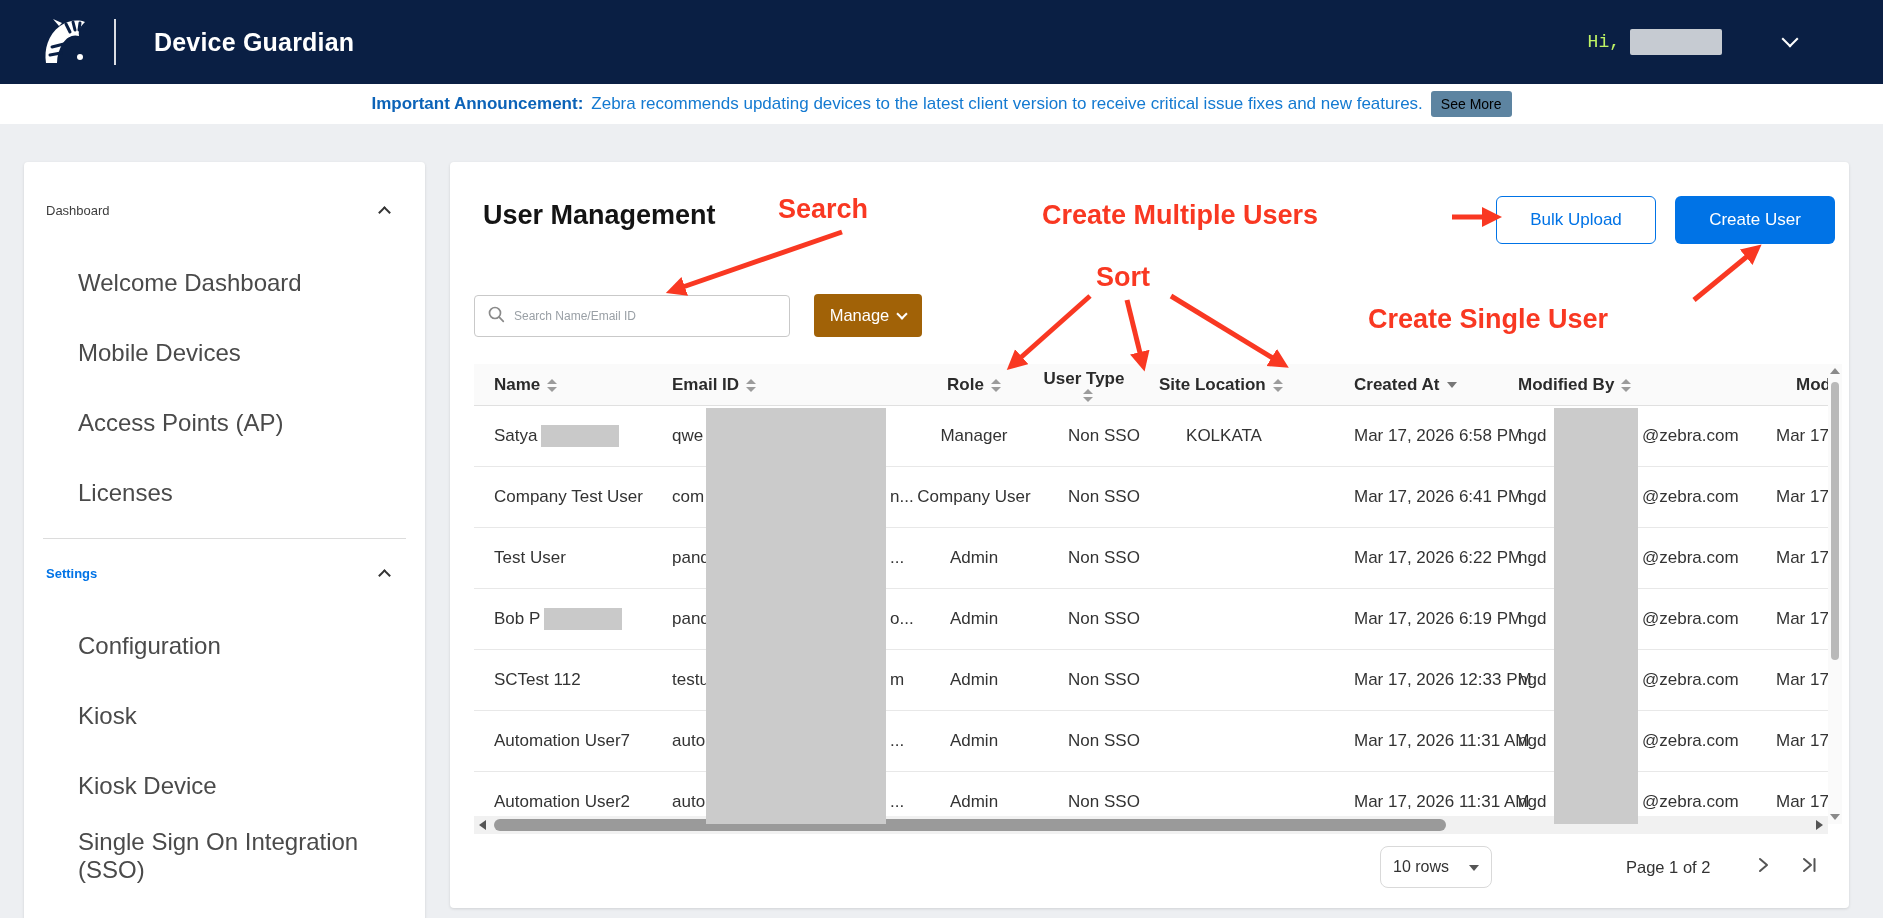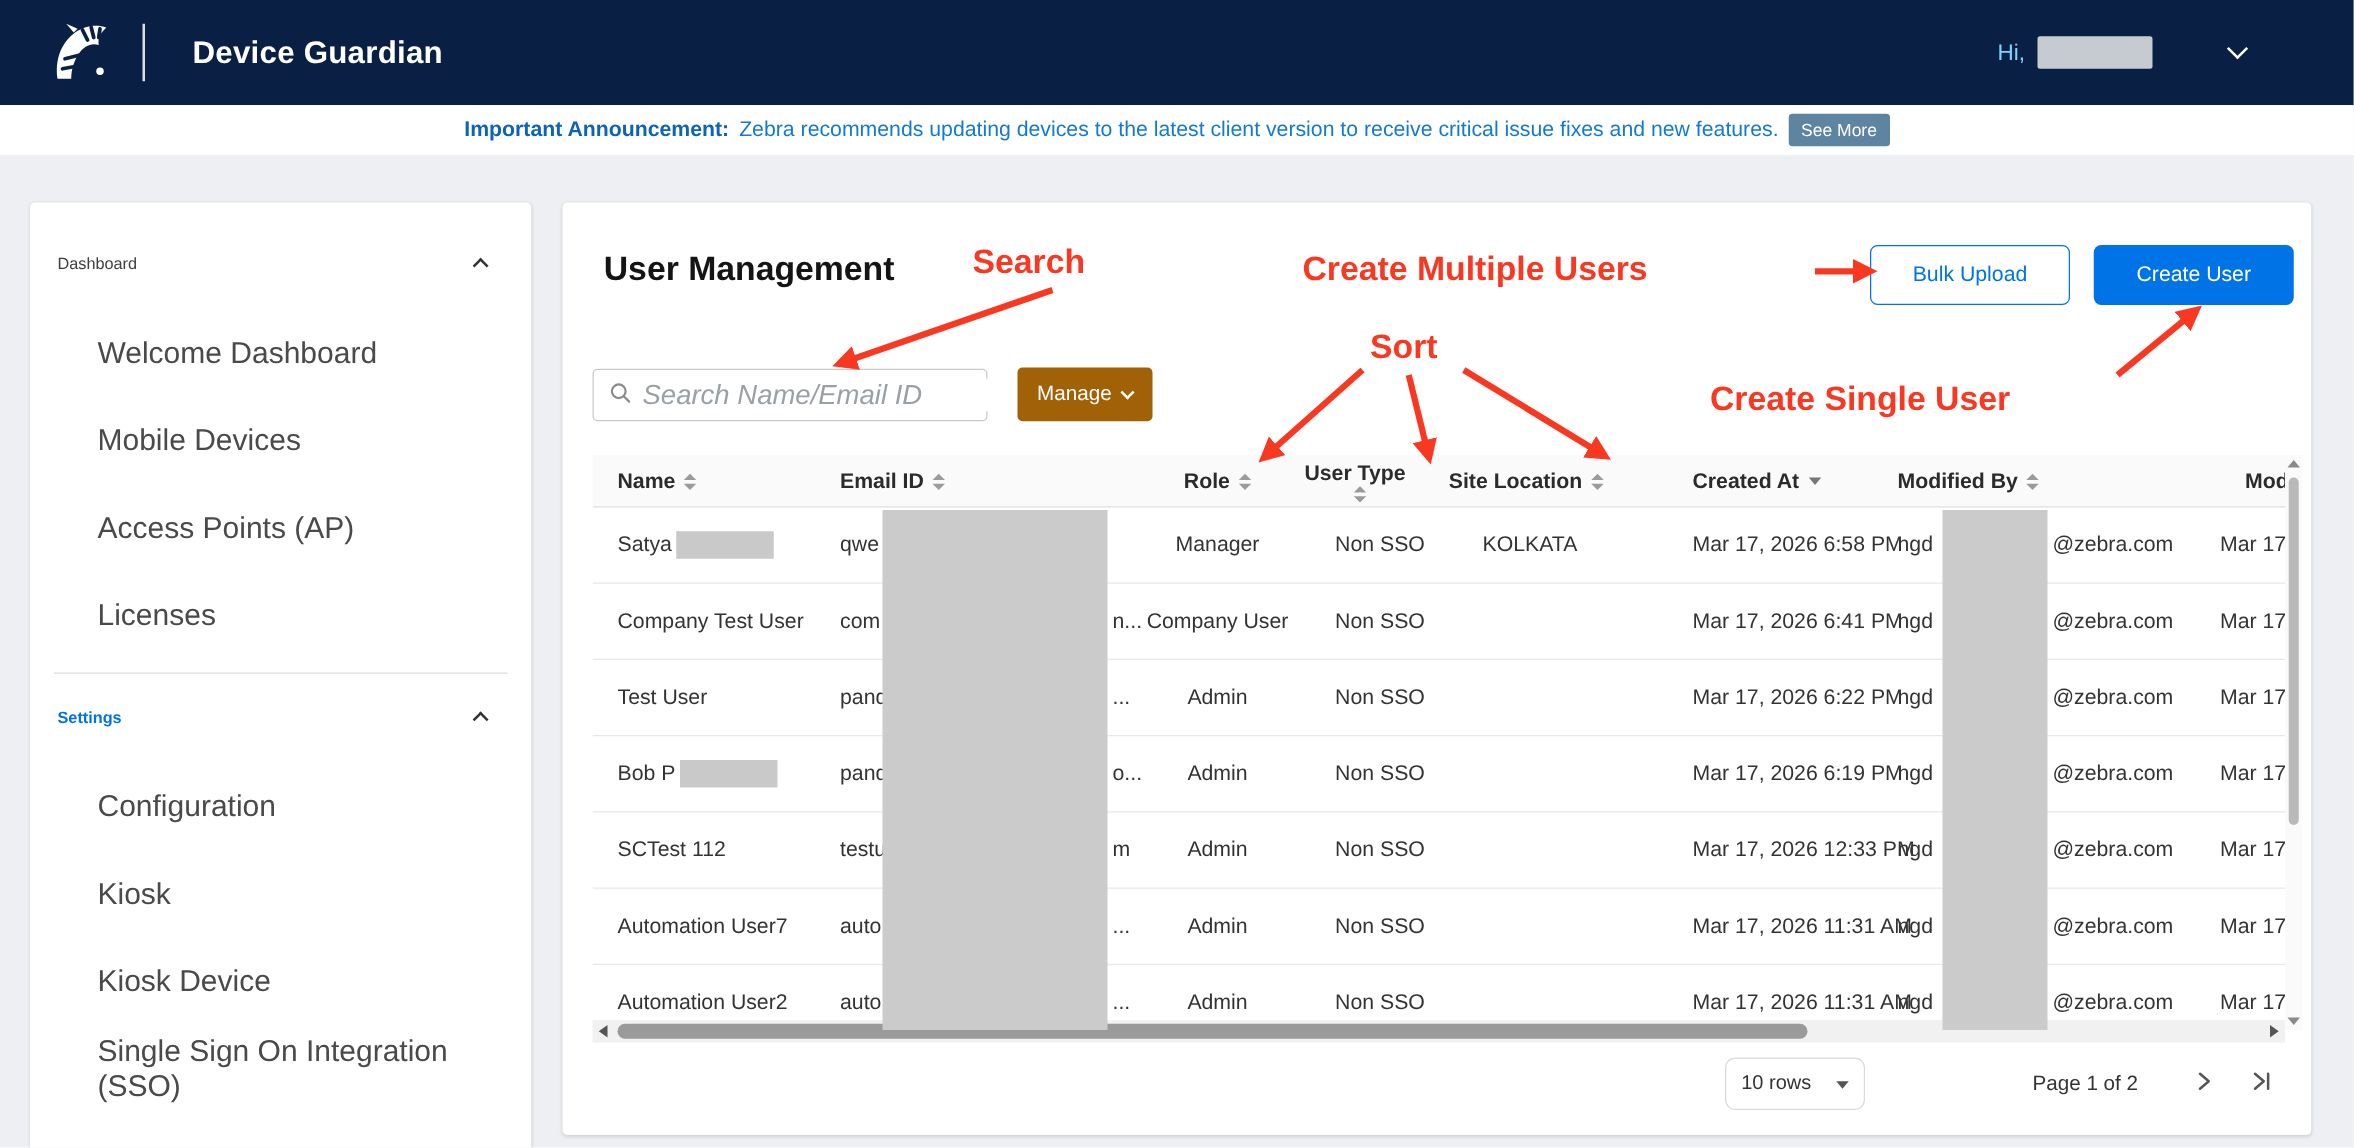--- a/index.html
+++ b/index.html
@@ -5,31 +5,31 @@
   * { margin:0; padding:0; box-sizing:border-box; }
   html,body { width:1883px; height:918px; overflow:hidden; }
   body { position:relative; background:#edeff2; font-family:"Liberation Sans", sans-serif; color:#333; }
 
   
   .navbar { position:absolute; left:0; top:0; width:1883px; height:84px; background:#0a1f44;
             display:flex; align-items:center; padding:0 87px 0 36px; z-index:10; }
   .nav-divider { width:2px; height:46px; background:rgba(255,255,255,.85); margin-left:24px; }
   .app-title { color:#fff; font-size:25px; font-weight:bold; margin-left:38px; letter-spacing:.2px; }
   .user-area { margin-left:auto; display:flex; align-items:center; gap:10px; }
-  .greeting { color:#7dd3fc; font-size:18px; }
+  .greeting { color:#bef264; font-size:18px;font-family:Liberation Mono, monospace; }
   .redact-nav { width:92px; height:26px; background:#c6cbd2; border-radius:2px; }
   .chev-white { width:12px; height:12px; border-right:2px solid #fff; border-bottom:2px solid #fff;
                 transform:rotate(45deg); margin-left:52px; margin-top:-6px; }
 
   
   .announce { position:absolute; left:0; top:84px; width:1883px; height:40px; background:#fff;
               display:flex; align-items:center; justify-content:center; gap:8px; z-index:9; }
   .announce-label { color:#0c63b8; font-weight:bold; font-size:17px; }
   .announce-text { color:#147ad1; font-size:17px; }
-  .see-more { background:#5d84a1; color:#ffffff; font-size:14px; border:none; padding:5px 10px;
+  .see-more { background:#5d84a1; color:#000000; font-size:14px; border:none; padding:5px 10px;
               border-radius:3px; cursor:pointer; font-family:inherit; }
 
   
   .card { position:absolute; background:#fff; border-radius:4px; box-shadow:0 1px 3px rgba(0,0,0,.12); }
   .sidebar { left:24px; top:162px; width:401px; height:800px; padding-top:22px; }
   .main-card { left:450px; top:162px; width:1399px; height:746px; }
 
   
   .side-header { display:flex; align-items:center; justify-content:space-between; height:52px;
                  padding:0 36px 0 22px; font-size:13px; color:#3d3d3d; font-weight:500; cursor:pointer; }
@@ -44,21 +44,21 @@
   
   .page-title { position:absolute; left:33px; top:38px; font-size:27px; font-weight:bold; color:#141414; }
   .btn-bulk { position:absolute; left:1046px; top:34px; width:160px; height:48px; background:#fff;
               border:1.5px solid #0073e6; color:#0073e6; font-size:17px; border-radius:6px;
               display:flex; align-items:center; justify-content:center; cursor:pointer; }
   .btn-create { position:absolute; left:1225px; top:34px; width:160px; height:48px; background:#0073e6;
                 border:none; color:#fff; font-size:17px; border-radius:6px;
                 display:flex; align-items:center; justify-content:center; cursor:pointer; }
   .search-box { position:absolute; left:24px; top:133px; width:316px; height:42px; border:1px solid #c9c9c9;
                 border-radius:4px; display:flex; align-items:center; padding-left:12px; gap:9px; background:#fff; }
-  .search-box input { border:none; outline:none; flex:1; font-size:22px; font-family:inherit; color:#0f766e;font-style:italic; }
+  .search-box input { border:none; outline:none; flex:1; font-size:12px; font-family:inherit; color:#0f766e; }
   .search-box input::placeholder { color:#9aa0a6; }
   .btn-manage { position:absolute; left:364px; top:132px; width:108px; height:43px; background:#a16207;
                 border:none; color:#fff; font-size:16.5px; border-radius:4px; display:flex; align-items:center;
                 justify-content:center; gap:9px; cursor:pointer; }
   .chev-dn-sm { width:8px; height:8px; border-right:2px solid #fff; border-bottom:2px solid #fff;
                 transform:rotate(45deg); margin-top:-4px; }
 
   
   .table-viewport { position:absolute; left:24px; top:202px; width:1354px; height:460px; overflow:hidden; }
   .thead { position:absolute; left:0; top:0; width:100%; height:42px; background:#fafafa;

